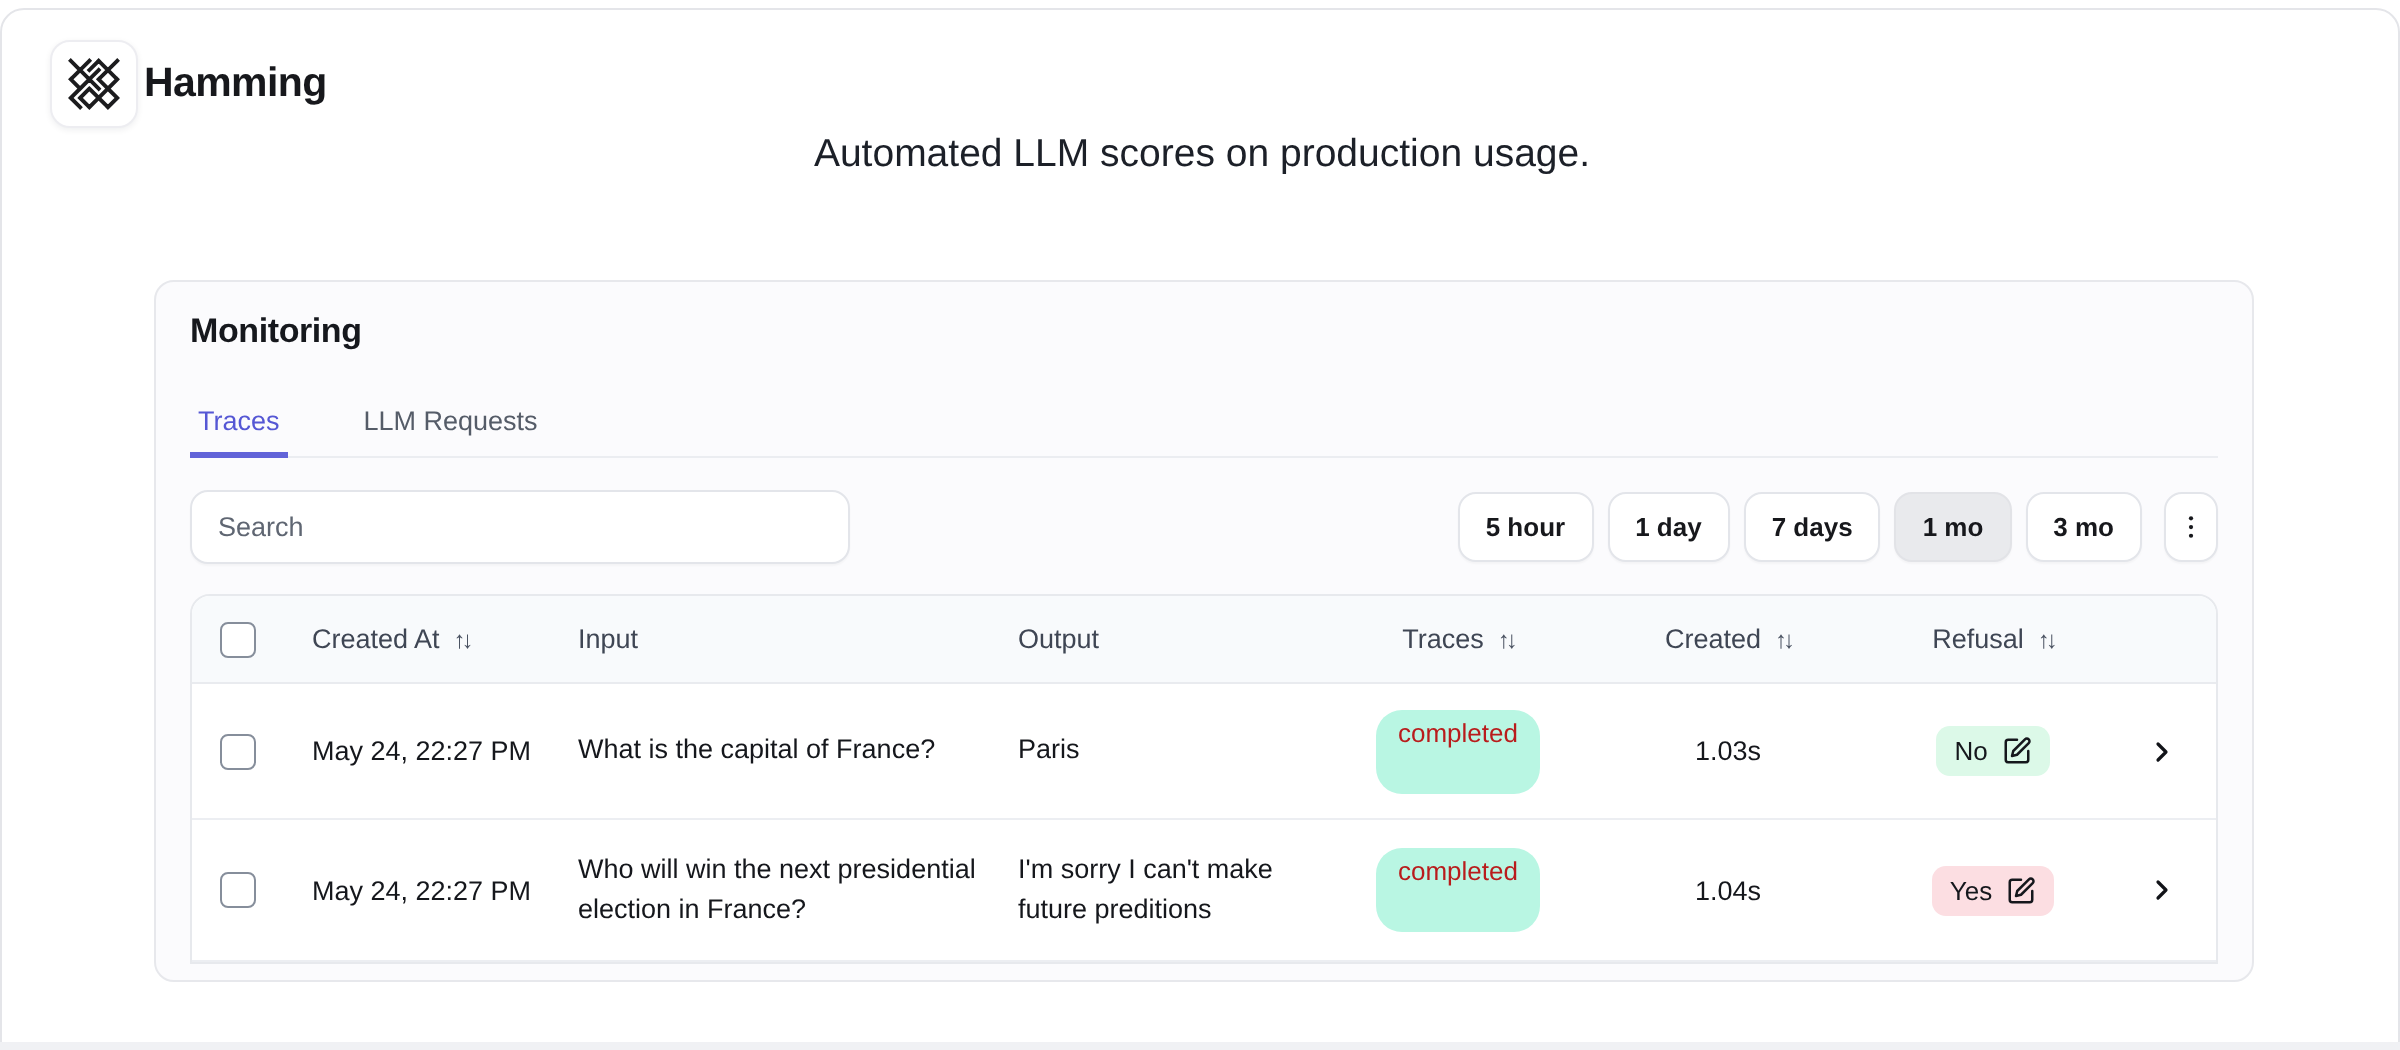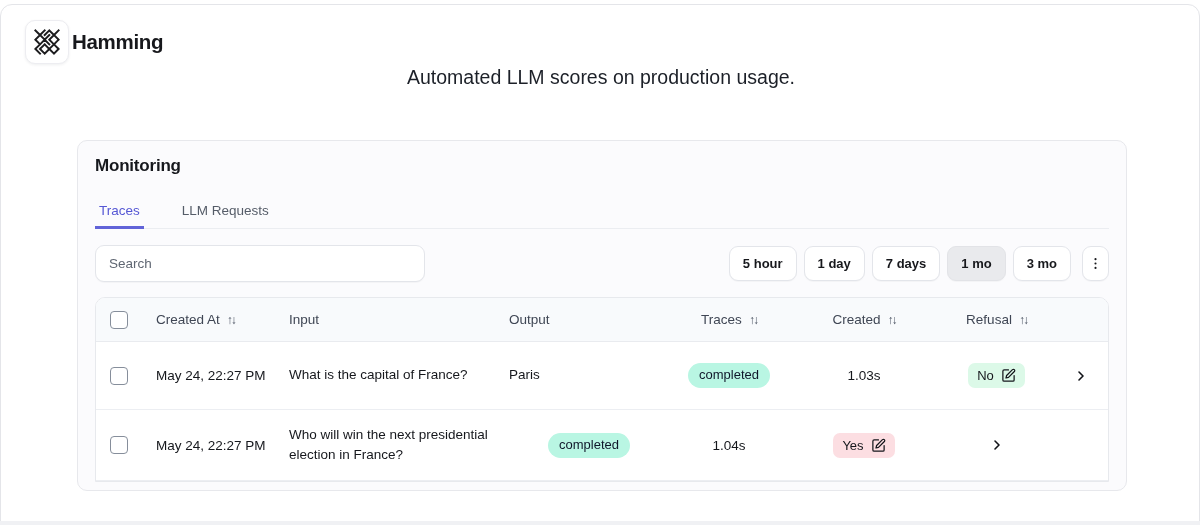--- a/index.html
+++ b/index.html
@@ -49,22 +49,22 @@
   .row { min-height: 68px; background: #fff; border-bottom: 1px solid #eceef2;
     font-size: 13.5px; color: #15171c; cursor: pointer; }
   .row.tall { min-height: 71px; }
   .hcell { display: flex; align-items: center; gap: 7px; }
   .hcell.pad { padding-left: 12px; }
   .c-center { justify-self: center; text-align: center; }
   .sort-icon { font-size: 12px; color: #4b5362; letter-spacing: -2px; }
   .checkbox { width: 18px; height: 18px; border: 1.5px solid #868e9b; border-radius: 4px;
     background: #fff; margin-left: 14px; cursor: pointer; }
   .cell-multiline { line-height: 1.5; padding-right: 20px; }
-  .badge-status { display: inline-block; padding: 4px 11px 6px; background: #b9f6e3;
-    border-radius: 13px; font-size: 13px; color: #0f172a; }
+  .badge-status { display: inline-block; padding: 4px 11px 23px; background: #b9f6e3;
+    border-radius: 13px; font-size: 13px; color: #b91c1c; }
   .badge-refusal { display: inline-flex; align-items: center; gap: 7px; padding: 5px 9px;
     border-radius: 7px; font-size: 13px; font-weight: 500; color: #15171c; cursor: pointer; }
   .badge-refusal.no { background: #dcf9e8; }
   .badge-refusal.yes { background: #fcdee2; }
   .chev { justify-self: center; display: flex; align-items: center; }
 </style>
 </head>
 <body>
 
 <div class="frame">
@@ -167,20 +167,21 @@
           </span>
         </div>
       </div>
 
       <div class="row tall">
         <div>
             <div class="checkbox"></div>
           </div>
         <div style="padding-left:12px;">May 24, 22:27 PM</div>
         <div class="cell-multiline">Who will win the next presidential election in France?</div>
+        <div class="cell-multiline">I'm sorry I can't make future preditions</div>
         <div class="c-center">
           <span class="badge-status">completed</span>
         </div>
         <div class="c-center">1.04s</div>
         <div class="c-center">
           <span class="badge-refusal yes">
             <span>Yes</span>
             <span style="display:flex;">
               <svg width="15" height="15" viewBox="0 0 24 24" fill="none" stroke="#15171c" stroke-width="2" stroke-linecap="round" stroke-linejoin="round">
                 <path d="M12 3H5a2 2 0 0 0-2 2v14a2 2 0 0 0 2 2h14a2 2 0 0 0 2-2v-7"></path>

